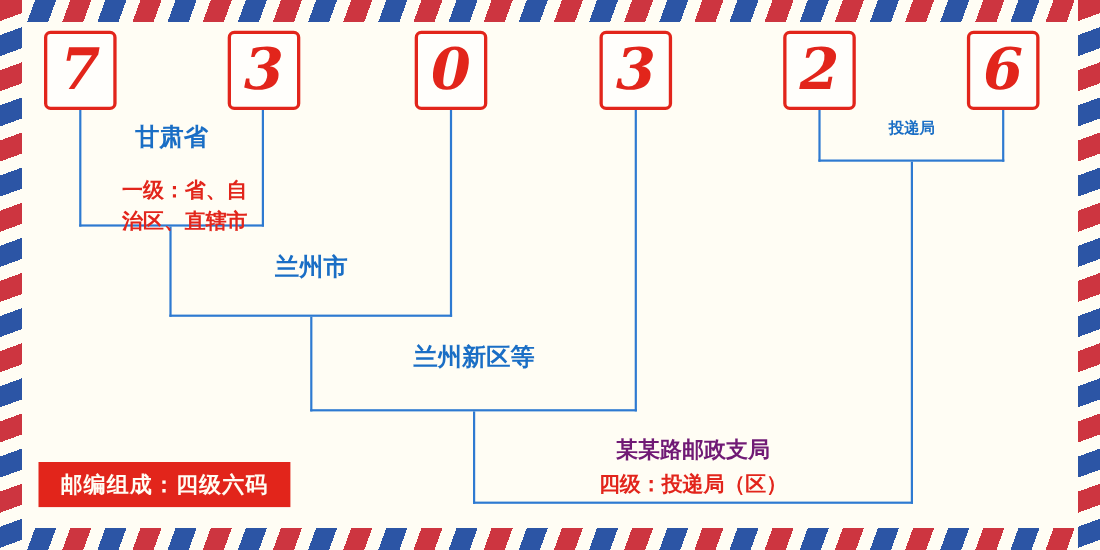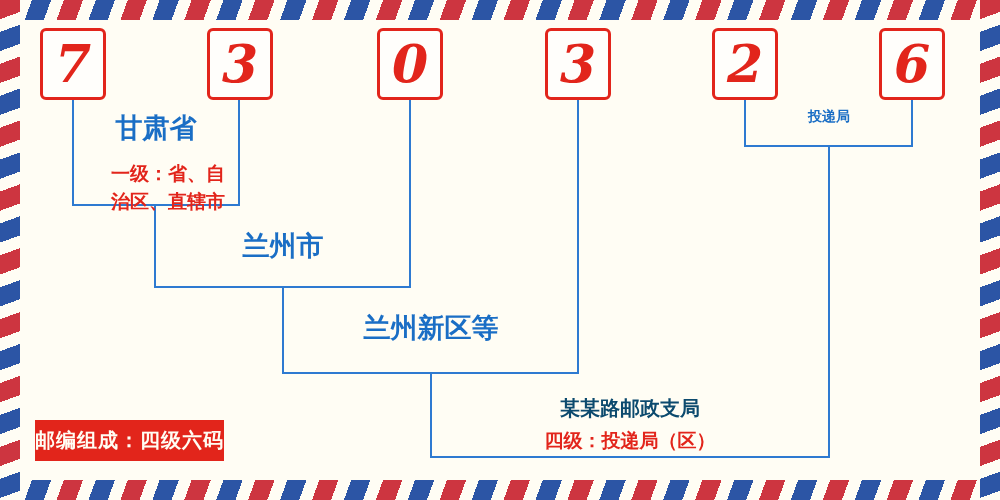--- a/index.html
+++ b/index.html
@@ -51,40 +51,40 @@
   }
 
   
   .line { position: absolute; background: #2e7ad1; }
 
   
   .lvl-title {
     position: absolute;
     color: #1a6ec5;
     font-weight: bold;
-    font-size: 27px;
+    font-size: 22px;
     text-align: center;
   }
-  .lvl-title.dark { color: #0c4a6e; font-size: 20px; }
+  .lvl-title.dark { color: #701a75; font-size: 20px; }
   .lvl-desc {
     position: absolute;
     color: #e2251b;
     font-weight: bold;
     font-size: 19px;
     text-align: center;
     line-height: 1.45;
   }
   .footer-note {
     position: absolute;
     left: 35px; top: 420px;
     background: #e2251b;
     color: #fffdf4;
     font-weight: bold;
     font-size: 20px;
-    padding: 7px 0;
+    padding: 7px 20px;
     letter-spacing: 1px;
   }
 </style>
 </head>
 <body>
 
 <div class="stage">
 
   <div class="stripe stripe-h stripe-top"></div>
   <div class="stripe stripe-h stripe-bottom"></div>

